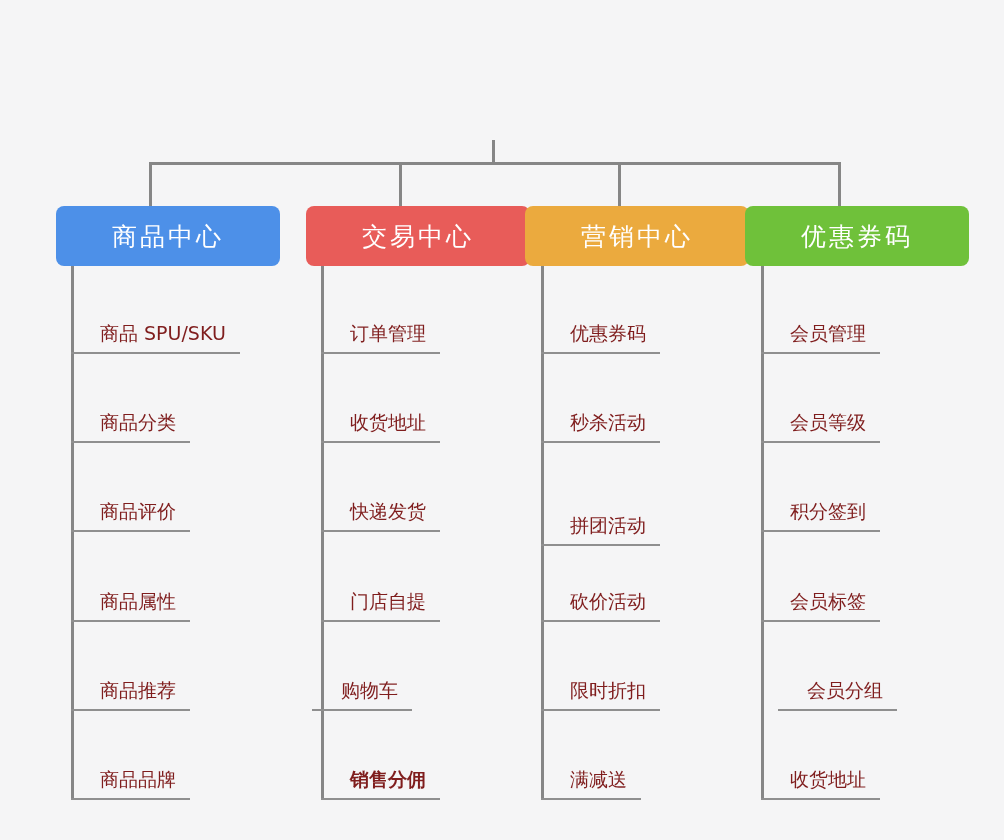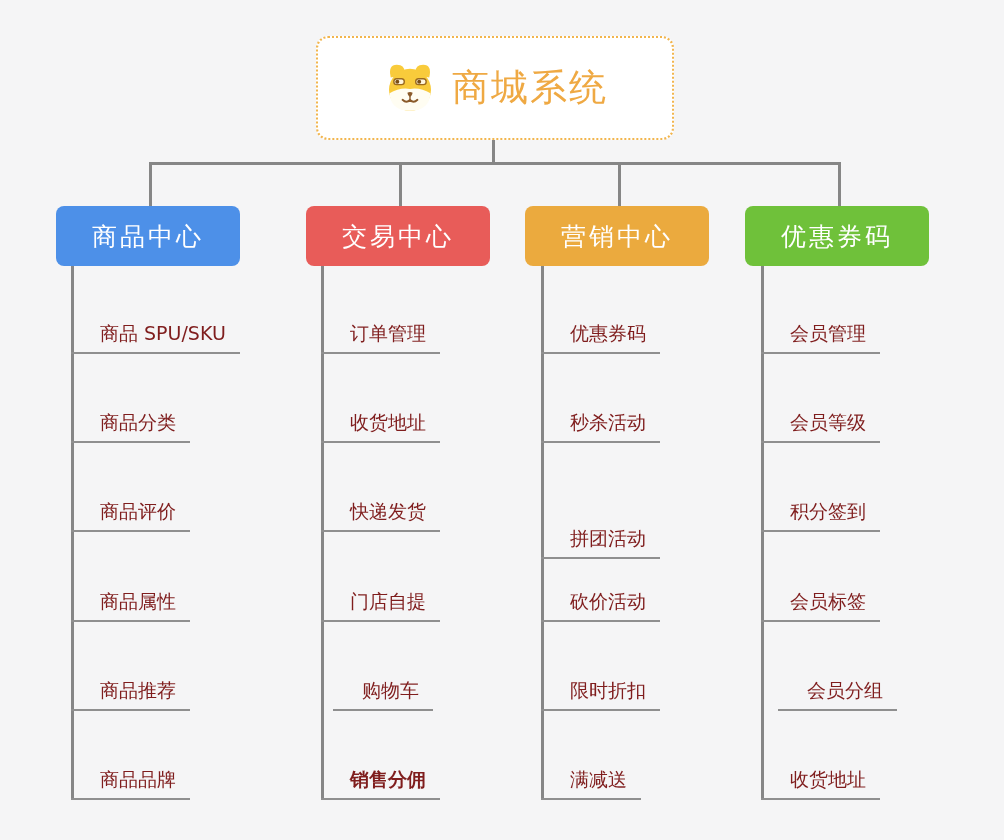--- a/index.html
+++ b/index.html
@@ -9,55 +9,35 @@
     font-family:"DejaVu Sans","Liberation Sans",sans-serif;overflow:hidden
   }
   .conn{position:absolute;background:#868686}
   .root-node{
     position:absolute;left:316px;top:36px;width:358px;height:104px;
     background:#ffffff;border:2px dotted #f2b54d;border-radius:12px;
     display:flex;align-items:center;justify-content:center;gap:14px;cursor:pointer
   }
   .root-title{font-size:37px;color:#efa943;letter-spacing:2px;font-weight:500}
   .branch{
-    position:absolute;width:184px;height:60px;border-radius:8px;
+    position:absolute;width:224px;height:60px;border-radius:8px;
     display:flex;align-items:center;justify-content:center;
     color:#ffffff;font-size:25px;letter-spacing:3px;cursor:pointer
   }
   .leaf{
     position:absolute;height:38px;display:flex;align-items:flex-end;
     padding:0 14px 5px 29px;border-bottom:2px solid #8f8f8f;
     font-size:19px;color:#7f1d1d;white-space:nowrap;cursor:pointer
   }
 </style>
 </head>
 <body>
 
 <div class="canvas">
 
-  <div class="root-node">
-    <span style="display:inline-flex">
-      <svg viewBox="0 0 64 64" width="56" height="56" aria-hidden="true">
-        <path d="M10 20 Q6 3 21 6 Q27 8 25 17 Z" fill="#f9cb3b"></path>
-        <path d="M54 20 Q58 3 43 6 Q37 8 39 17 Z" fill="#f9cb3b"></path>
-        <circle cx="32" cy="34" r="24" fill="#f9cb3b"></circle>
-        <path d="M8.6 38 Q20 31 32 33 Q44 31 55.4 38 Q54 58 32 58 Q10 58 8.6 38 Z" fill="#fffdf2"></path>
-        <g fill="#fff6dd" stroke="#9c6b1f" stroke-width="1.6">
-          <rect x="13.5" y="21.5" width="12" height="6.6" rx="3.3"></rect>
-          <rect x="38.5" y="21.5" width="12" height="6.6" rx="3.3"></rect>
-        </g>
-        <circle cx="17.5" cy="24.8" r="2.3" fill="#7a4e16"></circle>
-        <circle cx="42.5" cy="24.8" r="2.3" fill="#7a4e16"></circle>
-        <path d="M29 37.5 Q32 35.8 35 37.5 Q34.2 41.6 32 41.6 Q29.8 41.6 29 37.5 Z" fill="#8a5a2a"></path>
-        <path d="M23.5 45.5 Q27.8 49.6 32 45.8 Q36.2 49.6 40.5 45.5" fill="none" stroke="#8a5a2a" stroke-width="2.2" stroke-linecap="round"></path>
-        <path d="M32 41.5 L32 45.8" stroke="#8a5a2a" stroke-width="1.6" stroke-linecap="round"></path>
-      </svg>
-    </span>
-    <span class="root-title">商城系统</span>
-  </div>
 
   <div class="conn" style="left:492px;top:140px;width:3px;height:23px"></div>
   <div class="conn" style="left:149px;top:162px;width:692px;height:3px"></div>
 
   <div id="branches">
       <div class="conn" style="left: 149px; top: 163px; width: 3px; height: 43px;"></div>
       <div class="branch" style="left: 56px; top: 206px; background: rgb(77, 144, 232);">
         <span>商品中心</span>
       </div>
       <div class="conn" style="left: 71px; top: 266px; width: 3px; height: 534px;"></div>
@@ -69,30 +49,30 @@
       <div class="leaf" style="left: 71px; top: 762px;">商品品牌</div>
       <div class="conn" style="left: 399px; top: 163px; width: 3px; height: 43px;"></div>
       <div class="branch" style="left: 306px; top: 206px; background: rgb(232, 92, 89);">
         <span>交易中心</span>
       </div>
       <div class="conn" style="left: 321px; top: 266px; width: 3px; height: 534px;"></div>
       <div class="leaf" style="left: 321px; top: 316px;">订单管理</div>
       <div class="leaf" style="left: 321px; top: 405px;">收货地址</div>
       <div class="leaf" style="left: 321px; top: 494px;">快递发货</div>
       <div class="leaf" style="left: 321px; top: 584px;">门店自提</div>
-      <div class="leaf" style="left: 333px; top: 673px; text-align: center;">购物车</div>
+      <div class="leaf" style="left: 312px; top: 673px; text-align: center;">购物车</div>
       <div class="leaf" style="left: 321px; top: 762px; font-weight: bold;">销售分佣</div>
       <div class="conn" style="left: 618px; top: 163px; width: 3px; height: 43px;"></div>
       <div class="branch" style="left: 525px; top: 206px; background: rgb(235, 170, 62);">
         <span>营销中心</span>
       </div>
       <div class="conn" style="left: 541px; top: 266px; width: 3px; height: 534px;"></div>
       <div class="leaf" style="left: 541px; top: 316px;">优惠券码</div>
       <div class="leaf" style="left: 541px; top: 405px;">秒杀活动</div>
-      <div class="leaf" style="left: 541px; top: 521px;">拼团活动</div>
+      <div class="leaf" style="left: 541px; top: 508px;">拼团活动</div>
       <div class="leaf" style="left: 541px; top: 584px;">砍价活动</div>
       <div class="leaf" style="left: 541px; top: 673px;">限时折扣</div>
       <div class="leaf" style="left: 541px; top: 762px;">满减送</div>
       <div class="conn" style="left: 838px; top: 163px; width: 3px; height: 43px;"></div>
       <div class="branch" style="left: 745px; top: 206px; background: rgb(111, 193, 58);">
         <span>优惠券码</span>
       </div>
       <div class="conn" style="left: 761px; top: 266px; width: 3px; height: 534px;"></div>
       <div class="leaf" style="left: 761px; top: 316px;">会员管理</div>
       <div class="leaf" style="left: 761px; top: 405px; font-family: Liberation Serif, serif;">会员等级</div>

